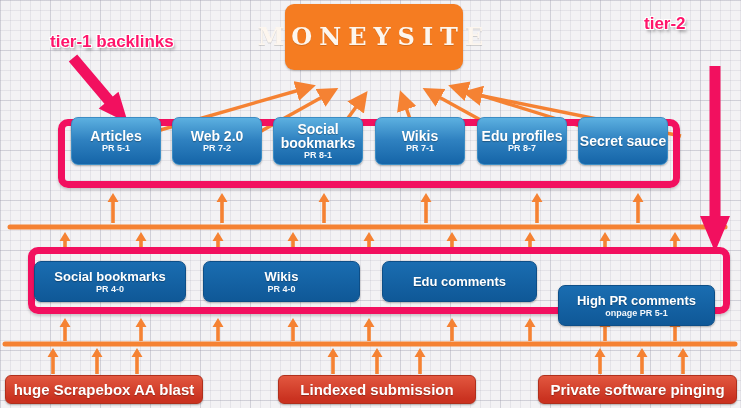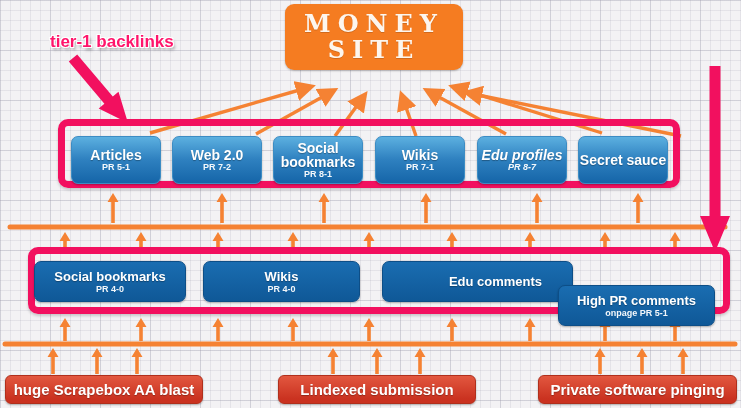--- a/index.html
+++ b/index.html
@@ -13,21 +13,21 @@
       linear-gradient(rgba(160,158,175,.28) 1px,transparent 1px),
       linear-gradient(90deg,rgba(160,158,175,.28) 1px,transparent 1px);
     background-size:10px 10px,10px 10px,50px 50px,50px 50px;
   }
   .abs{position:absolute;}
   svg.layer{position:absolute;left:0;top:0;width:741px;height:408px;pointer-events:none;}
 
   
   .money{
     left:285px;top:4px;width:178px;height:66px;background:#f57c21;
-    border-radius:9px;display:flex;flex-direction:column;align-items:center;justify-content:center;
+    border-radius:9px;display:flex;flex-direction:row;align-items:center;justify-content:center;
     box-shadow:0 1px 2px rgba(0,0,0,.25);
   }
   .money span{
     color:#fdf6ee;font-family:"DejaVu Serif",serif;font-weight:bold;
     font-size:24px;line-height:26px;letter-spacing:7px;text-shadow:0 1px 0 rgba(0,0,0,.15);
   }
 
   
   .callout{
     font-weight:bold;font-size:17px;color:#ff156b;line-height:21px;
@@ -37,21 +37,21 @@
   .c1{left:38px;top:31px;margin-left:12px;}
   .c2{left:644px;top:13px;}
 
   
   .frame{border:7px solid #f2105f;border-radius:10px;background:transparent;box-shadow:0 2px 3px rgba(0,0,0,.18);}
   .frame1{left:58px;top:119px;width:608px;height:55px;}
   .frame2{left:28px;top:247px;width:688px;height:53px;}
 
   
   .t1box{
-    top:136px;width:88px;height:46px;border-radius:7px;
+    top:117px;width:88px;height:46px;border-radius:7px;
     background:linear-gradient(180deg,#5cb0e0 0%,#2f81c0 48%,#1565a8 100%);
     border:1px solid #3c8cc4;box-shadow:0 1px 2px rgba(0,0,0,.3);
     display:flex;flex-direction:column;align-items:center;justify-content:center;
     color:#fff;text-align:center;
   }
   .t1box .bl{font-weight:bold;font-size:14px;line-height:14px;text-shadow:0 1px 1px rgba(0,0,0,.3);}
   .t1box .bpr{font-weight:bold;font-size:9px;line-height:11px;opacity:.95;}
 
   
   .t2box{
@@ -130,60 +130,61 @@
       <polygon points="709.5,66 709.5,216 700,216 715,252 730,216 720.5,216 720.5,66" fill="#f2105f"></polygon>
     </svg>
 
   <div class="abs money">
     <span>MONEY</span>
     <span>SITE</span>
   </div>
 
   <div class="abs callout c1">tier-1 backlinks</div>
   <div class="abs callout c2">
+    <div>tier-2</div>
   </div>
 
   <div class="abs frame frame1"></div>
 
   <div class="abs t1box" style="left:71px;">
     <span class="bl">Articles</span>
     <span class="bpr">PR 5-1</span>
   </div>
   <div class="abs t1box" style="left:172px;">
     <span class="bl">Web 2.0</span>
     <span class="bpr">PR 7-2</span>
   </div>
   <div class="abs t1box" style="left:273px;">
     <span class="bl">Social bookmarks</span>
     <span class="bpr">PR 8-1</span>
   </div>
   <div class="abs t1box" style="left:375px;">
     <span class="bl">Wikis</span>
     <span class="bpr">PR 7-1</span>
   </div>
-  <div class="abs t1box" style="left:477px;font-style:italic;">
+  <div class="abs t1box" style="left:477px;">
     <span class="bl">Edu profiles</span>
     <span class="bpr">PR 8-7</span>
   </div>
   <div class="abs t1box" style="left:578px;">
     <span class="bl">Secret sauce</span>
     <span class="bpr"></span>
   </div>
 
   <div class="abs frame frame2"></div>
 
   <div class="abs t2box" style="left:34px;width:150px;">
     <span class="bl">Social bookmarks</span>
     <span class="bpr">PR 4-0</span>
   </div>
   <div class="abs t2box" style="left:203px;width:155px;">
     <span class="bl">Wikis</span>
     <span class="bpr">PR 4-0</span>
   </div>
-  <div class="abs t2box" style="left:382px;width:153px;padding-left:36px;">
+  <div class="abs t2box" style="left:382px;width:153px;">
     <span class="bl">Edu comments</span>
     <span class="bpr"></span>
   </div>
   <div class="abs t2box" style="left:558px;width:155px;margin-top:24px;">
     <span class="bl">High PR comments</span>
     <span class="bpr">onpage PR 5-1</span>
   </div>
 
   <div class="abs redbox" style="left:5px;width:196px;">huge Scrapebox AA blast</div>
   <div class="abs redbox" style="left:278px;width:196px;">Lindexed submission</div>

